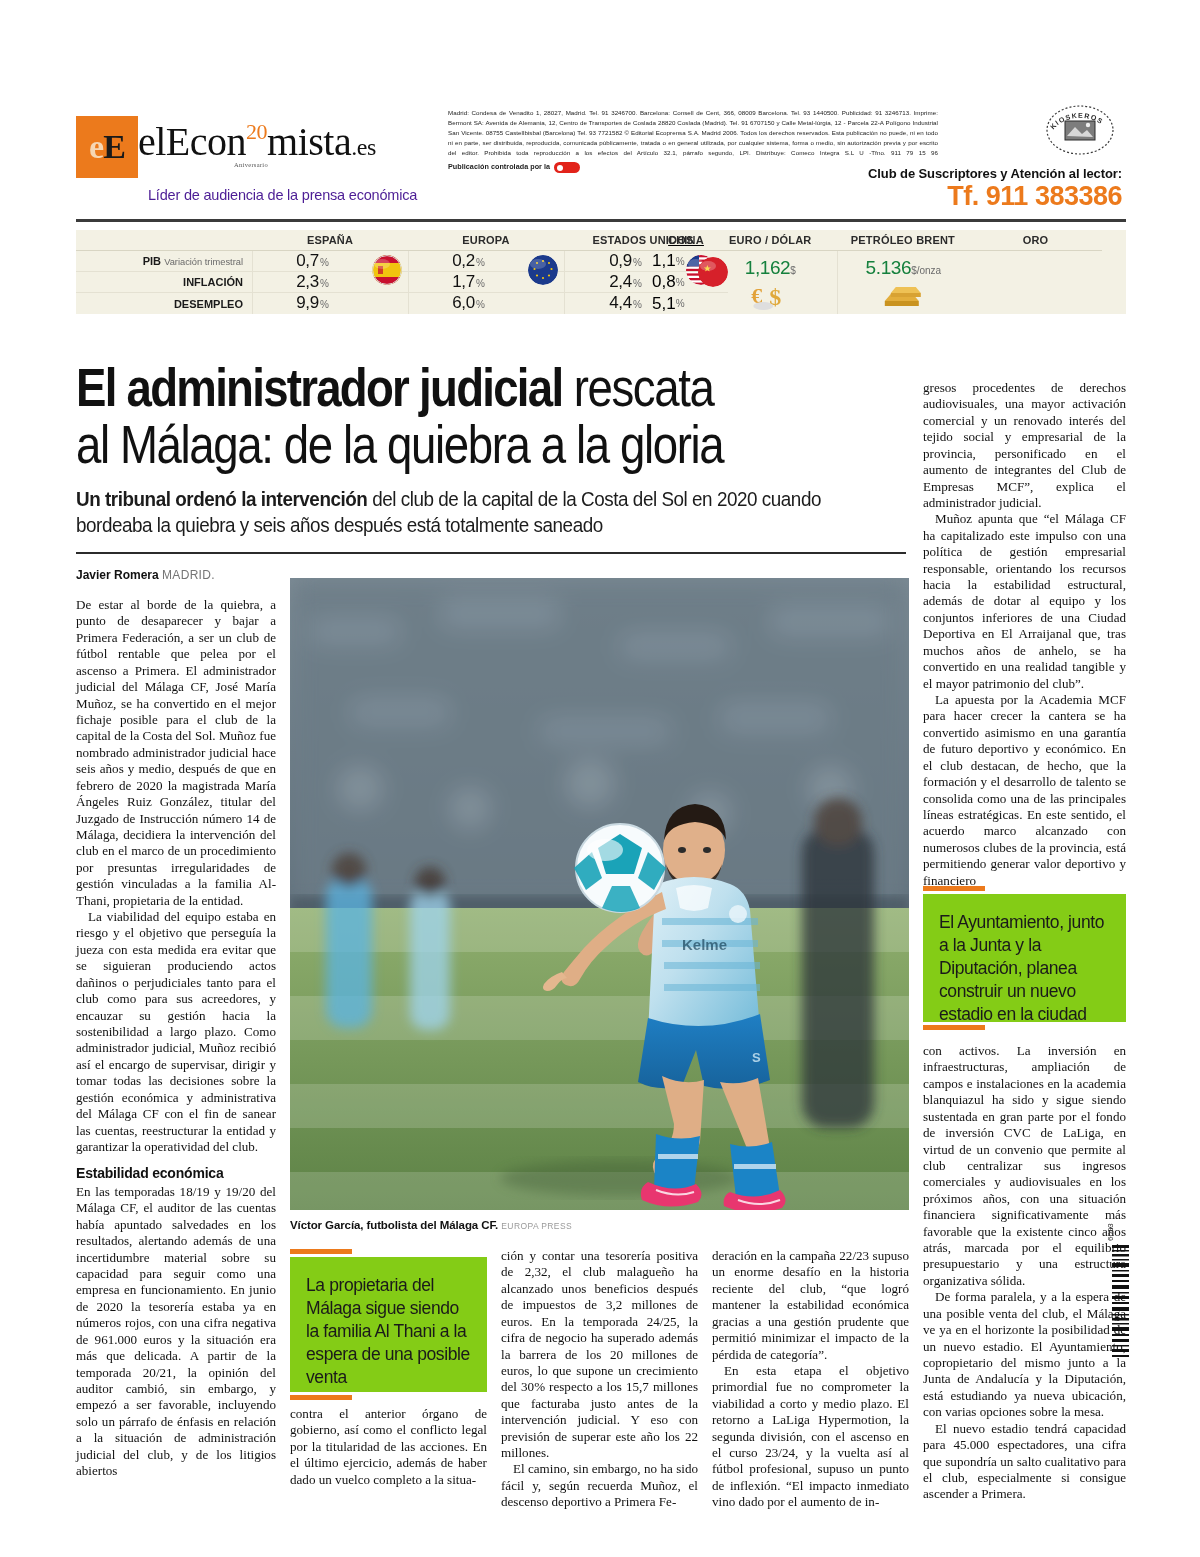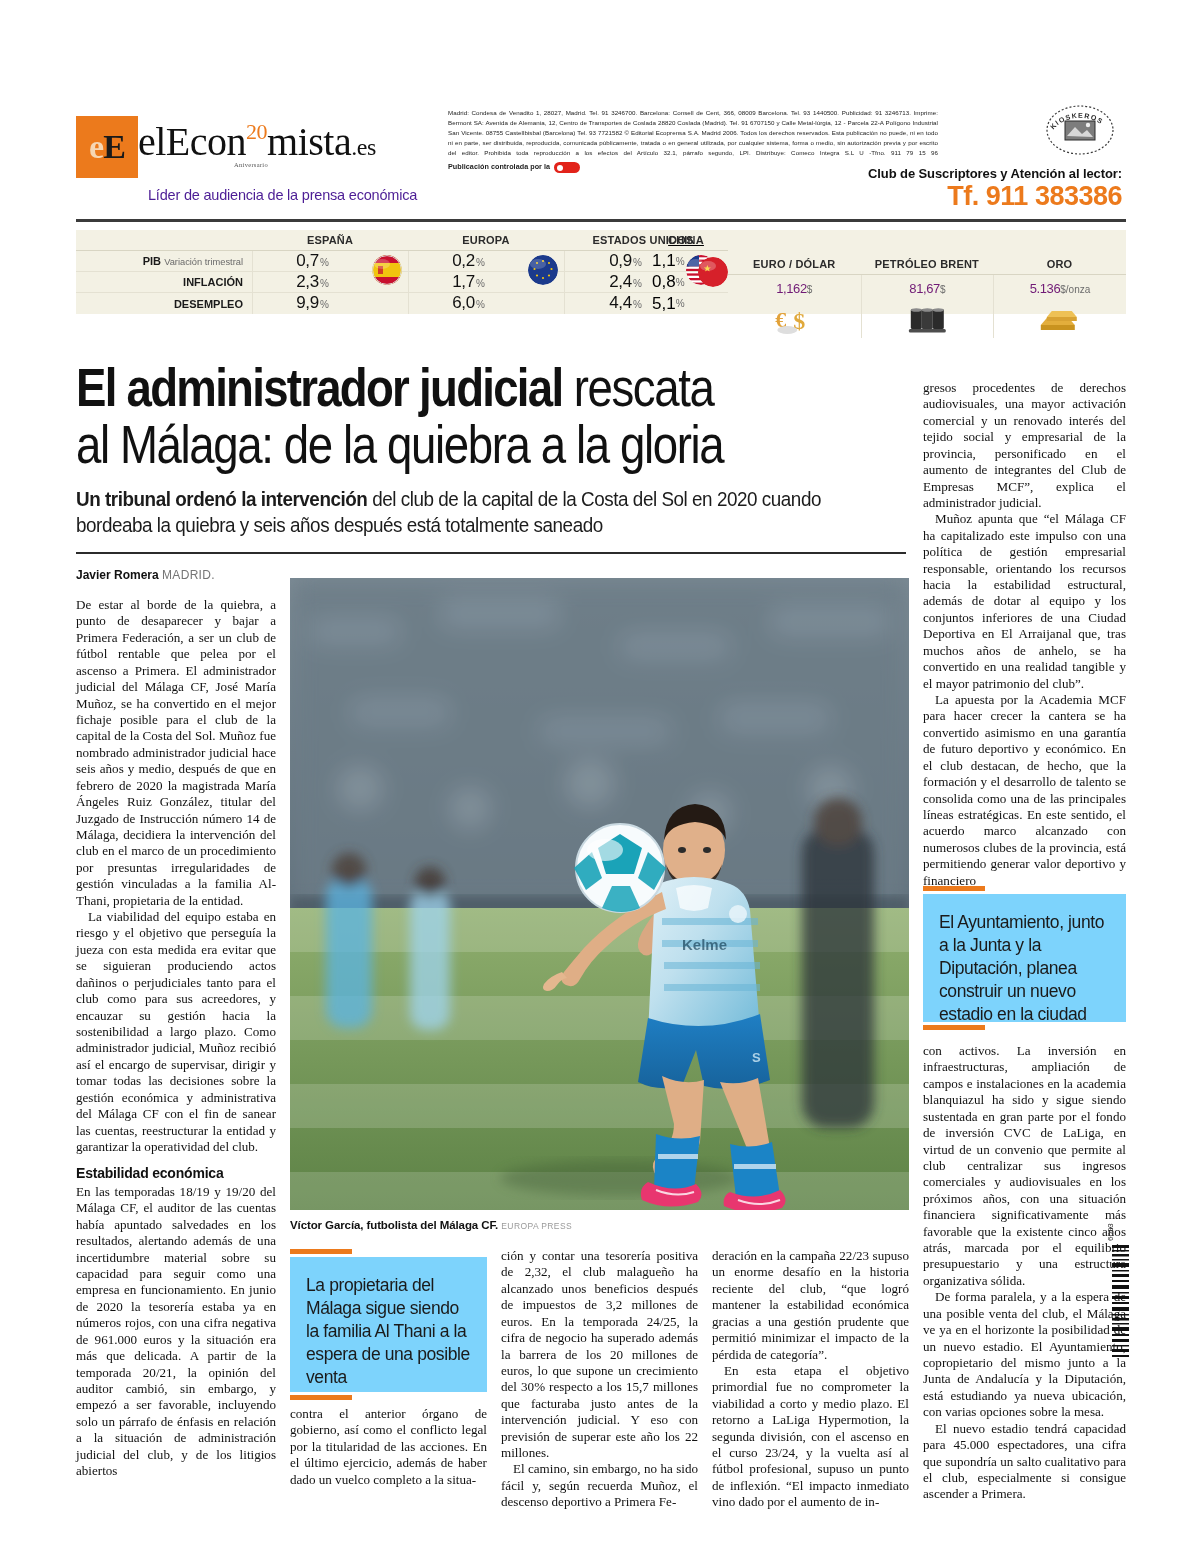--- a/index.html
+++ b/index.html
@@ -76,21 +76,21 @@
   }
 
   .rule-thick { position: absolute; left: 76px; width: 1050px; background: #3b3b3b; }
 
   
   .indicators {
     position: absolute; left: 76px; top: 230px; width: 1050px; height: 84px;
     background: #f3f1e4;
   }
   .ind-left { position: absolute; left: 0; top: 0; width: 646px; height: 84px; }
-  .ind-right { position: absolute; left: 652px; top: 0; width: 398px; height: 84px; margin-top: 24px; }
+  .ind-right { position: absolute; left: 628px; top: 0; width: 398px; height: 84px; }
   .ind-head {
     height: 21px; display: flex; align-items: center;
     border-bottom: 1px solid #d8d5c3;
   }
   .ind-head .cell {
     text-align: center; font-size: 11px; font-weight: 700;
     letter-spacing: 0.2px; color: #2b2b2b;
   }
   .ind-rows { position: relative; }
   .ind-row {
@@ -116,21 +116,21 @@
     position: absolute; right: 6px; top: 50%; width: 30px; height: 30px;
     border-radius: 50%; overflow: hidden;
   }
   .ind-right .ind-head .cell { width: 132.6px; }
   .rcol {
     width: 132.6px; border-left: 1px solid #e4e1d2; height: 63px;
     position: relative; display: block; text-align: center;
   }
   .rcol:first-child { border-left: none; }
   .rcol .rnum {
-    font-size: 13px; color: #701a75; letter-spacing: -0.4px; display: inline-block; margin-top: 6px;
+    font-size: 19px; color: #15803d; letter-spacing: -0.4px; display: inline-block; margin-top: 6px;
   }
   .rcol .runit { font-size: 10px; color: #6c6c6c; }
   .rcol .ricon { position: absolute; left: 0; right: 0; top: 28px; height: 32px; }
 
   
   .headline { position: absolute; left: 76px; top: 360px; width: 830px; }
   .hl-line {
     font-family: "Liberation Sans", sans-serif;
     font-size: 53px; line-height: 1.07; color: #111;
     letter-spacing: -1.6px; font-weight: 300;
@@ -180,21 +180,21 @@
   }
   .caption {
     position: absolute; left: 290px; top: 1219px; width: 619px;
     font-family: "Liberation Sans", sans-serif; font-size: 11.5px;
     font-weight: 700; color: #111; letter-spacing: -0.1px;
   }
   .caption .credit { font-weight: 400; font-size: 8.5px; color: #9a9a9a; letter-spacing: 0.4px; }
 
   
   .pullquote {
-    position: absolute; background: #7dd3fc;
+    position: absolute; background: #84cc16;
     font-family: "Liberation Sans", sans-serif;
     padding: 17px 14px 17px 16px;
   }
   .pullquote .pqtext {
     font-size: 17.5px; line-height: 1.31; color: #1a1a1a; letter-spacing: -0.4px;
   }
   .pq-bar-top, .pq-bar-bot {
     position: absolute; left: 0; width: 62px; height: 5px; background: #ec7a1c;
   }
   .pq-bar-top { top: -8px; }
@@ -419,36 +419,20 @@
           <span class="rnum">1,162</span><span class="runit">$</span>
           <span class="ricon">
             <svg width="100%" height="32" viewBox="0 0 130 32">
                 <text x="46" y="24" font-family="Liberation Serif, serif" font-size="22" font-weight="bold" fill="#e2a23a">€</text>
                 <text x="64" y="26" font-family="Liberation Serif, serif" font-size="24" font-weight="bold" fill="#e0a93c">$</text>
                 <ellipse cx="58" cy="27" rx="10" ry="4" fill="#dedede"></ellipse>
               </svg>
           </span>
         </div>
 
-        <div class="rcol">
-          <span class="rnum">81,67</span><span class="runit">$</span>
-          <span class="ricon">
-            <svg width="100%" height="32" viewBox="0 0 130 32">
-                <g transform="translate(48,4)">
-                  <rect x="0" y="2" width="11" height="20" rx="1.5" fill="#2b2b2b"></rect>
-                  <rect x="11" y="2" width="11" height="20" rx="1.5" fill="#3a3a3a"></rect>
-                  <rect x="22" y="2" width="11" height="20" rx="1.5" fill="#2b2b2b"></rect>
-                  <ellipse cx="5.5" cy="3" rx="5.5" ry="1.8" fill="#8a8a8a"></ellipse>
-                  <ellipse cx="16.5" cy="3" rx="5.5" ry="1.8" fill="#8a8a8a"></ellipse>
-                  <ellipse cx="27.5" cy="3" rx="5.5" ry="1.8" fill="#8a8a8a"></ellipse>
-                  <rect x="-2" y="22" width="37" height="3.5" rx="1.5" fill="#4d4d4d"></rect>
-                </g>
-              </svg>
-          </span>
-        </div>
 
         <div class="rcol">
           <span class="rnum">5.136</span><span class="runit">$/onza</span>
           <span class="ricon">
             <svg width="100%" height="32" viewBox="0 0 130 32">
                 <g transform="translate(44,6)">
                   <polygon points="2,16 8,9 30,9 36,16" fill="#e3ae3c"></polygon>
                   <polygon points="2,16 36,16 36,21 2,21" fill="#c9931f"></polygon>
                   <polygon points="8,8 13,2 33,2 38,8" fill="#eec155"></polygon>
                   <polygon points="8,8 38,8 38,12 8,12" fill="#d8a233"></polygon>

